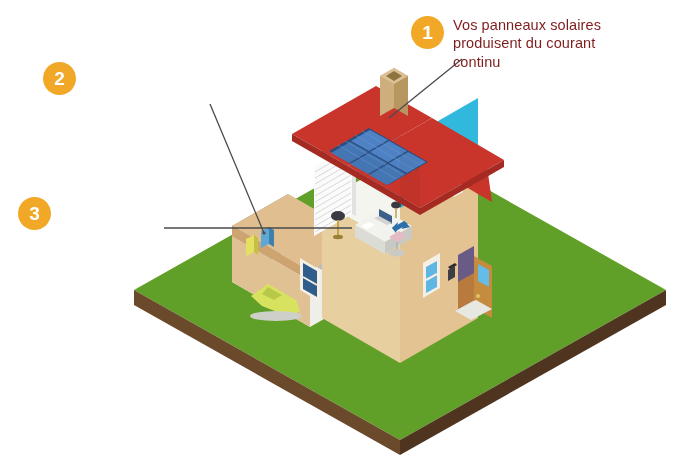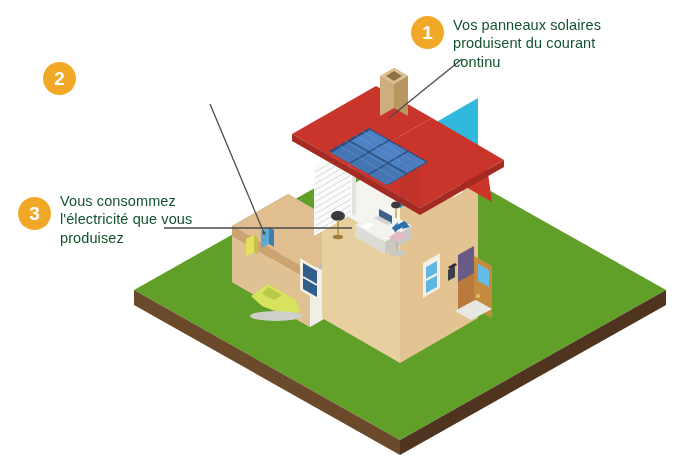--- a/index.html
+++ b/index.html
@@ -36,21 +36,21 @@
     font-size: 19px;
     font-weight: bold;
     line-height: 33px;
     text-align: center;
     font-family: "Liberation Sans", sans-serif;
     user-select: none;
   }
   .callout-text {
     font-size: 14.5px;
     line-height: 1.27;
-    color: #14532d;
+    color: #7f1d1d;
     letter-spacing: 0.1px;
     white-space: pre-line;
     padding-top: 1px;
   }
   #callout-1 { left: 411px; top: 16px; }
   #callout-1 .callout-text { padding-top: 0px; }
   #callout-2 { left: 43px;  top: 62px; }
   #callout-3 { left: 18px;  top: 191px; }
   #callout-3 .badge { margin-top: 6px; }
 </style>
@@ -262,16 +262,13 @@
 produisent du courant
 continu</div>
 </div>
 
 <div class="callout" id="callout-2">
   <div class="badge">2</div>
 </div>
 
 <div class="callout" id="callout-3">
   <div class="badge">3</div>
-  <div class="callout-text">Vous consommez
-l'électricité que vous
-produisez</div>
 </div>
 
 </body></html>

